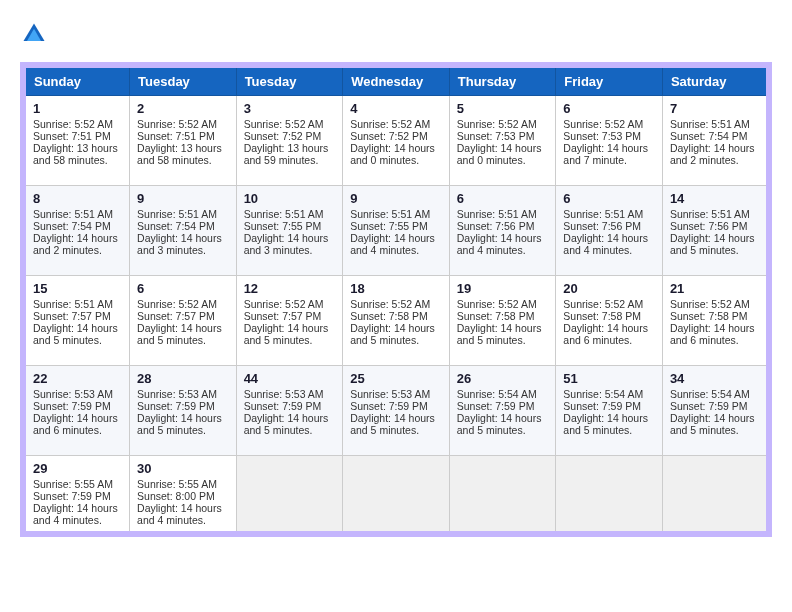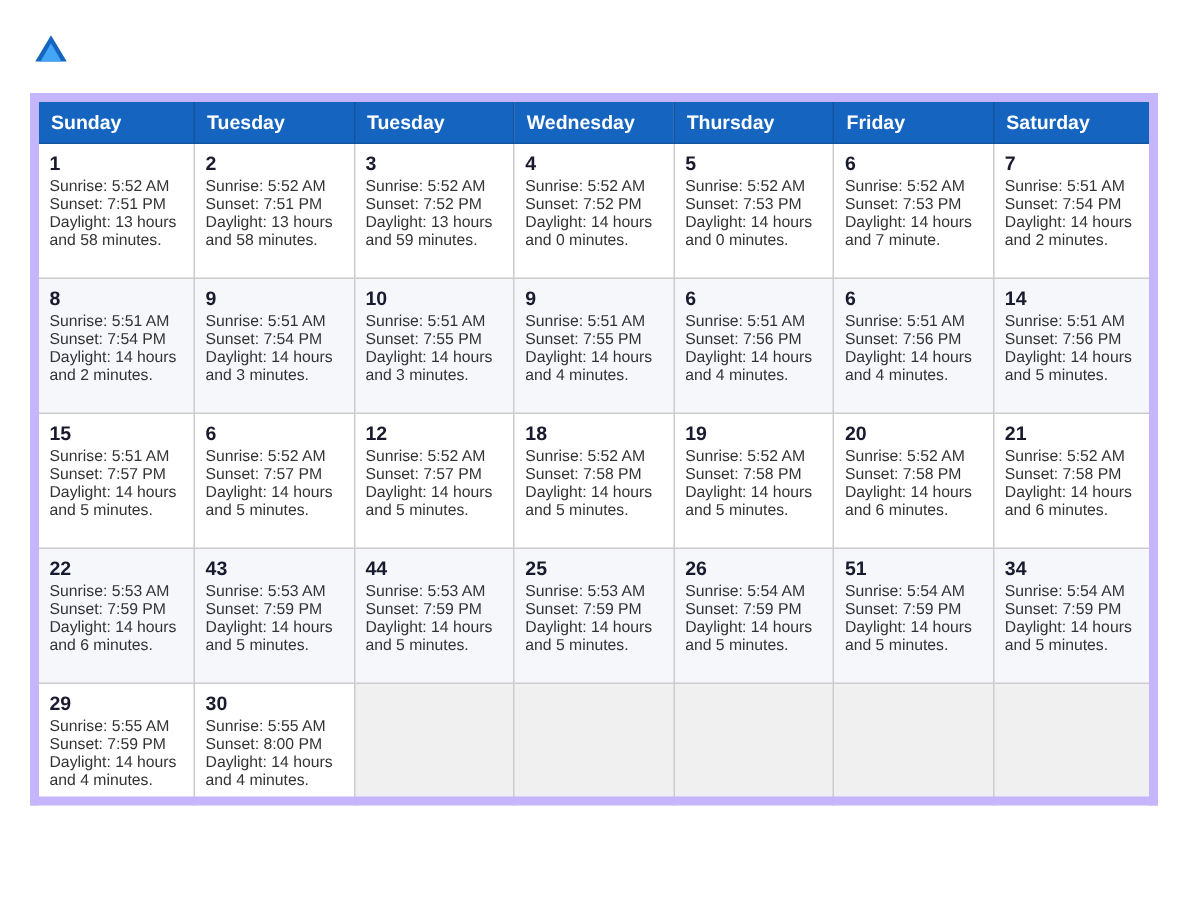--- a/index.html
+++ b/index.html
@@ -282,21 +282,21 @@
       </tr>
       <tr>
         <td>
           <span class="day-number">22</span>
           <div>Sunrise: 5:53 AM</div>
           <div>Sunset: 7:59 PM</div>
           <div>Daylight: 14 hours</div>
           <div>and 6 minutes.</div>
         </td>
         <td>
-          <span class="day-number">43</span>
+          <span class="day-number">28</span>
           <div>Sunrise: 5:53 AM</div>
           <div>Sunset: 7:59 PM</div>
           <div>Daylight: 14 hours</div>
           <div>and 5 minutes.</div>
         </td>
         <td>
           <span class="day-number">44</span>
           <div>Sunrise: 5:53 AM</div>
           <div>Sunset: 7:59 PM</div>
           <div>Daylight: 14 hours</div>

